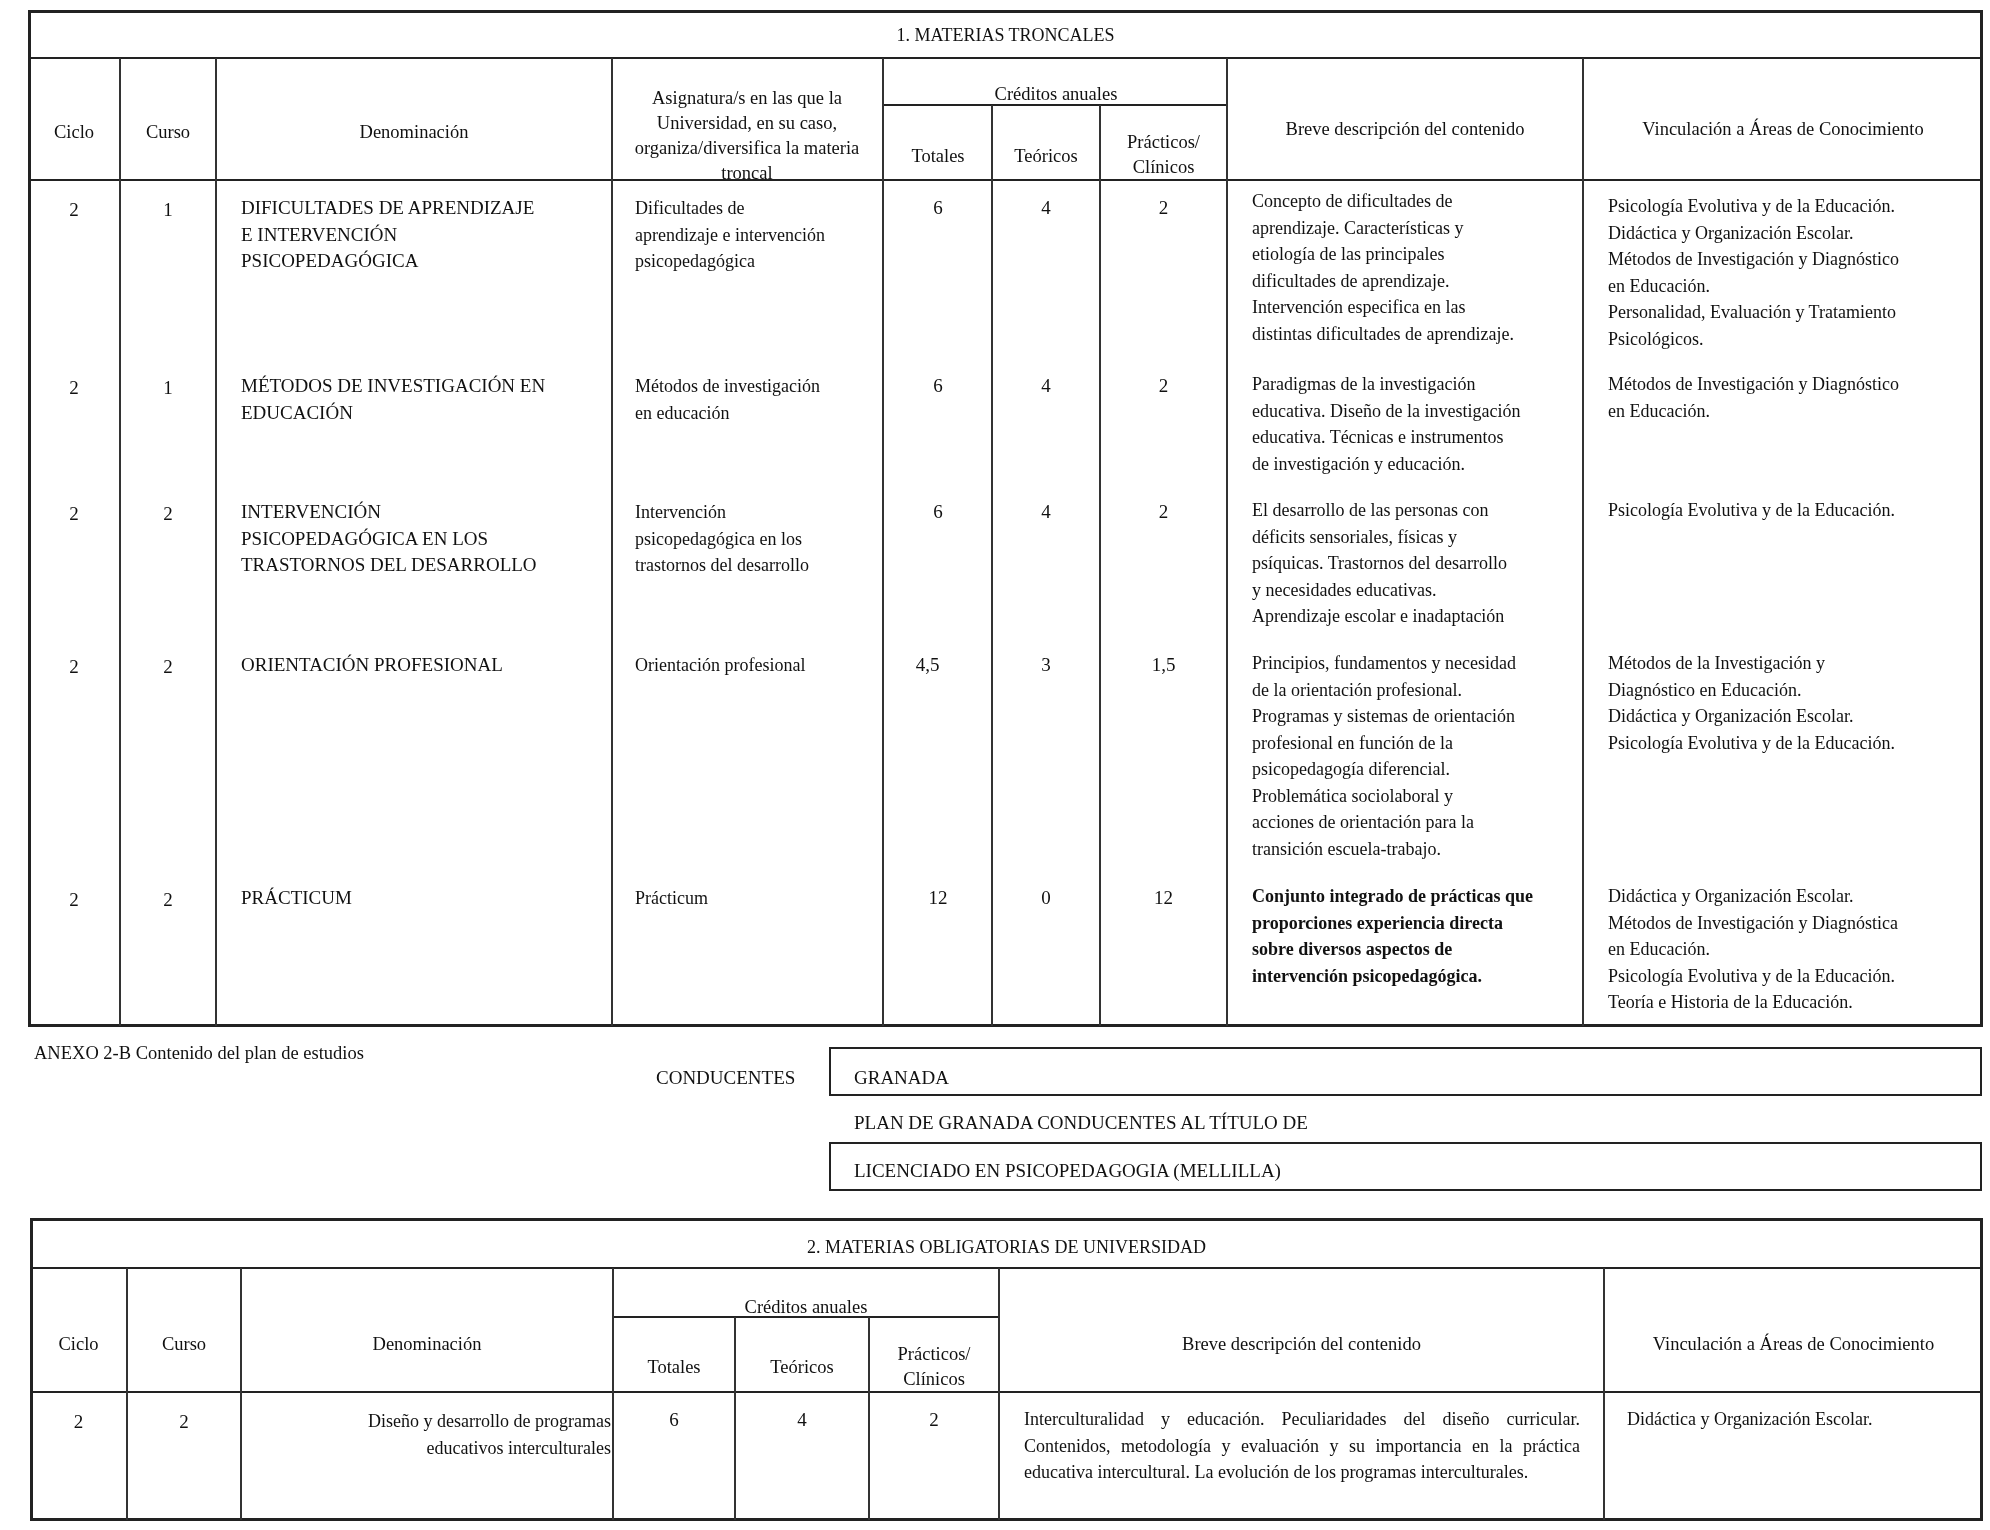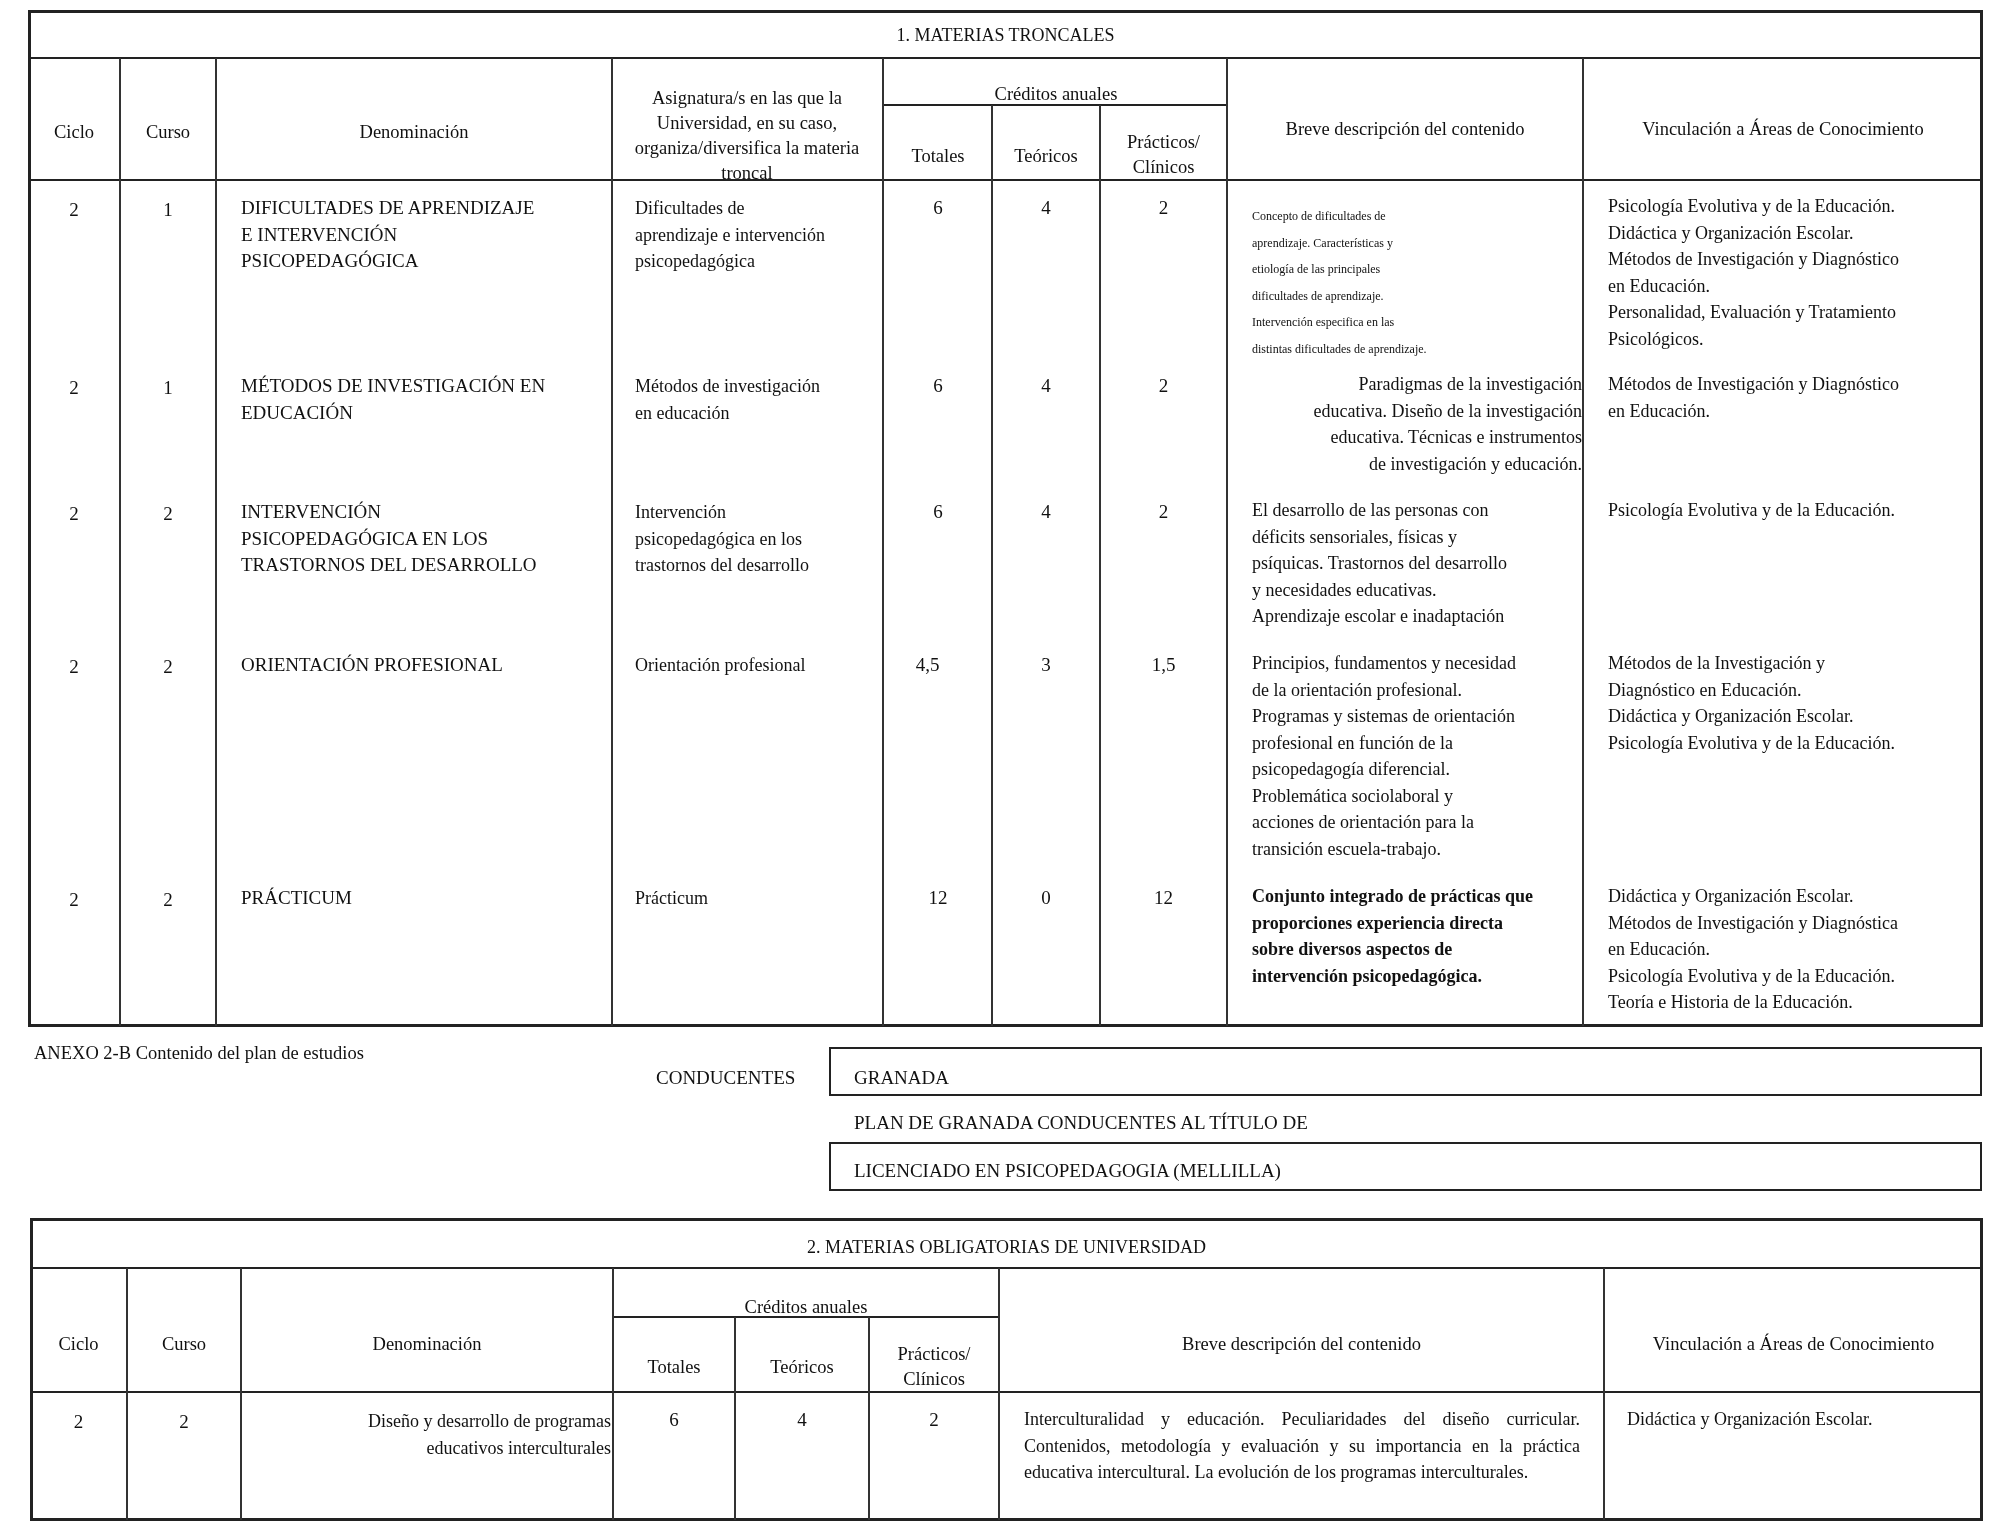--- a/index.html
+++ b/index.html
@@ -52,21 +52,21 @@
     <div class="t c" style="left:120px;top:197px;width:96px;">1</div>
     <div class="t" style="left:241px;top:195px;width:370px;">DIFICULTADES DE APRENDIZAJE
 E INTERVENCIÓN
 PSICOPEDAGÓGICA</div>
     <div class="t" style="left:635px;top:195px;width:245px;font-size:18px;">Dificultades de
 aprendizaje e intervención
 psicopedagógica</div>
     <div class="t c" style="left:884px;top:195px;width:108px;">6</div>
     <div class="t c" style="left:992px;top:195px;width:108px;">4</div>
     <div class="t c" style="left:1100px;top:195px;width:127px;">2</div>
-    <div class="t" style="left:1252px;top:203px;width:330px;font-size:12px;">Concepto de dificultades de
+    <div class="t" style="left:1252px;top:188px;width:330px;font-size:18px;">Concepto de dificultades de
 aprendizaje. Características y
 etiología de las principales
 dificultades de aprendizaje.
 Intervención especifica en las
 distintas dificultades de aprendizaje.</div>
     <div class="t" style="left:1608px;top:193px;width:374px;font-size:18px;">Psicología Evolutiva y de la Educación.
 Didáctica y Organización Escolar.
 Métodos de Investigación y Diagnóstico
 en Educación.
 Personalidad, Evaluación y Tratamiento
@@ -76,21 +76,21 @@
   <div>
     <div class="t c" style="left:28px;top:375px;width:92px;">2</div>
     <div class="t c" style="left:120px;top:375px;width:96px;">1</div>
     <div class="t" style="left:241px;top:373px;width:370px;">MÉTODOS DE INVESTIGACIÓN EN
 EDUCACIÓN</div>
     <div class="t" style="left:635px;top:373px;width:245px;font-size:18px;">Métodos de investigación
 en educación</div>
     <div class="t c" style="left:884px;top:373px;width:108px;">6</div>
     <div class="t c" style="left:992px;top:373px;width:108px;">4</div>
     <div class="t c" style="left:1100px;top:373px;width:127px;">2</div>
-    <div class="t" style="left:1252px;top:371px;width:330px;font-size:18px;text-align:right;">Paradigmas de la investigación
+    <div class="t" style="left:1252px;top:371px;width:330px;font-size:18px;">Paradigmas de la investigación
 educativa. Diseño de la investigación
 educativa. Técnicas e instrumentos
 de investigación y educación.</div>
     <div class="t" style="left:1608px;top:371px;width:374px;font-size:18px;">Métodos de Investigación y Diagnóstico
 en Educación.</div>
   </div>
 
   <div>
     <div class="t c" style="left:28px;top:501px;width:92px;">2</div>
     <div class="t c" style="left:120px;top:501px;width:96px;">2</div>

